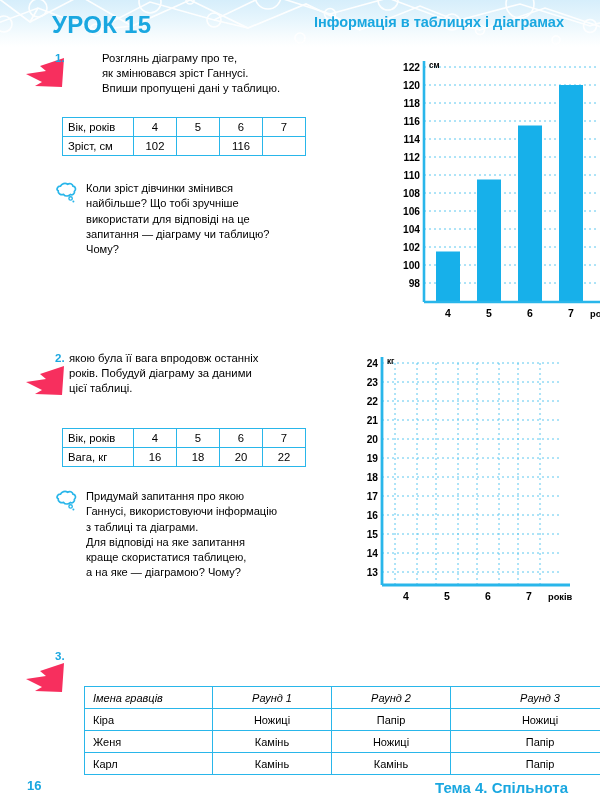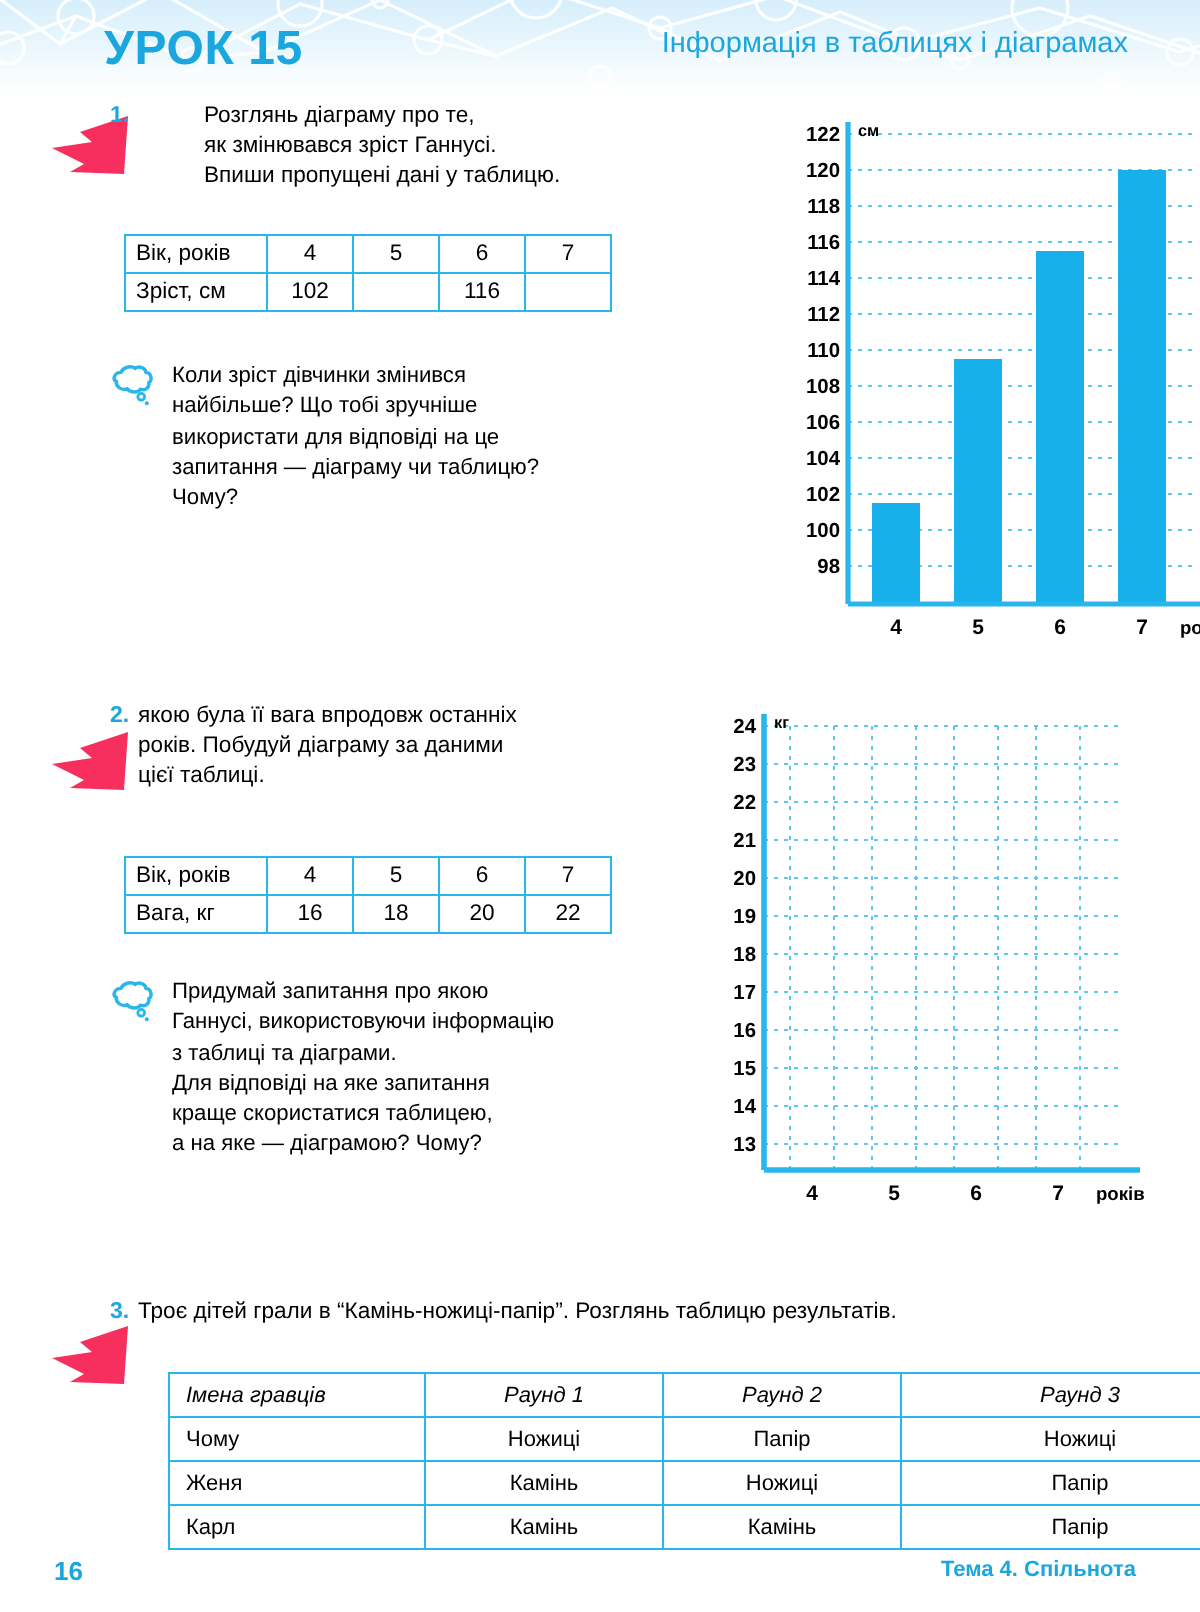--- a/index.html
+++ b/index.html
@@ -23,21 +23,21 @@
   }
   .header-net { position: absolute; left: 0; top: 0; }
   .lesson-title {
     position: absolute; left: 52px; top: 11px;
     font-size: 24px; font-weight: bold;
     color: #1aa7e0; letter-spacing: .3px;
     z-index: 3;
   }
   .topic-title {
     position: absolute; right: 36px; top: 14px;
-    font-size: 14.5px; font-weight: normal;
+    font-size: 14.5px; font-weight: bold;
     color: #1aa7e0;
     z-index: 3;
   }
 
   
   .arrow { position: absolute; }
   .task-num {
     position: absolute;
     font-size: 11.5px; font-weight: bold; color: #1aa7e0;
   }
@@ -106,21 +106,21 @@
     font-size: 9.3px; font-weight: bold; fill: #000;
   }
 
   
   .pagenum {
     position: absolute; left: 27px; top: 778px;
     font-size: 13px; font-weight: bold; color: #1aa7e0;
   }
   .footer-theme {
     position: absolute; right: 32px; top: 779px;
-    font-size: 11px; font-weight: bold; color: #1aa7e0;
+    font-size: 15px; font-weight: bold; color: #1aa7e0;
   }
 </style>
 </head>
 <body>
 
 <div class="header">
   <svg class="header-net" width="600" height="47" viewBox="0 0 600 47">
     <g stroke="#ffffff" stroke-width="1.6" fill="none" opacity="0.95">
       <path d="M-10 26 L38 8 L96 30 L150 2 L214 20 L268 -6 L330 14 L388 -2 L452 22 L520 4 L590 26 L640 10"></path>
       <path d="M-10 -8 L30 22 L80 -4 L132 26 L190 0 L248 28 L306 4 L360 30 L420 6 L480 30 L545 8 L610 30"></path>
@@ -337,33 +337,32 @@
     <text class="xtick" x="174" y="255" text-anchor="middle">7</text>
     <text class="xunit" x="193" y="255">років</text>
   </svg>
 </div>
 
 <svg class="arrow" style="left:22px; top:661px;" width="44" height="36" viewBox="0 0 44 36">
   <path d="M42 2 L18 10 L24 15 L4 18 L20 26 L13 30 L40 31 Z" fill="#f72f5e"></path>
 </svg>
 <div class="task-num" style="left:55px; top:650px;">3.</div>
 <div class="task-text" style="left:69px; top:649px; width:510px;">
-  <div>Троє дітей грали в “Камінь-ножиці-папір”. Розглянь таблицю результатів.</div>
 </div>
 
 <table class="results" style="left:68px; top:686px;">
   <tbody>
       <tr class="head">
     <td class="name" style="width:118px;">Імена гравців</td>
     <td style="width:116px;">Раунд 1</td>
     <td style="width:116px;">Раунд 2</td>
     <td>Раунд 3</td>
   </tr>
   <tr>
-    <td class="name">Чому</td>
+    <td class="name">Кіра</td>
     <td>Ножиці</td>
     <td>Папір</td>
     <td>Ножиці</td>
   </tr>
   <tr>
     <td class="name">Женя</td>
     <td>Камінь</td>
     <td>Ножиці</td>
     <td>Папір</td>
   </tr>

